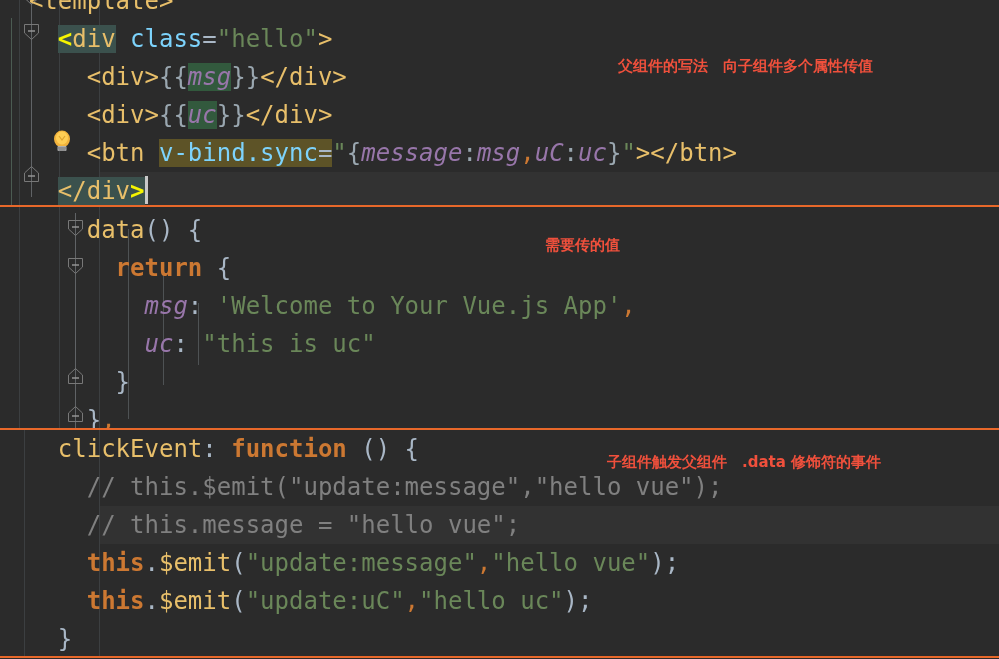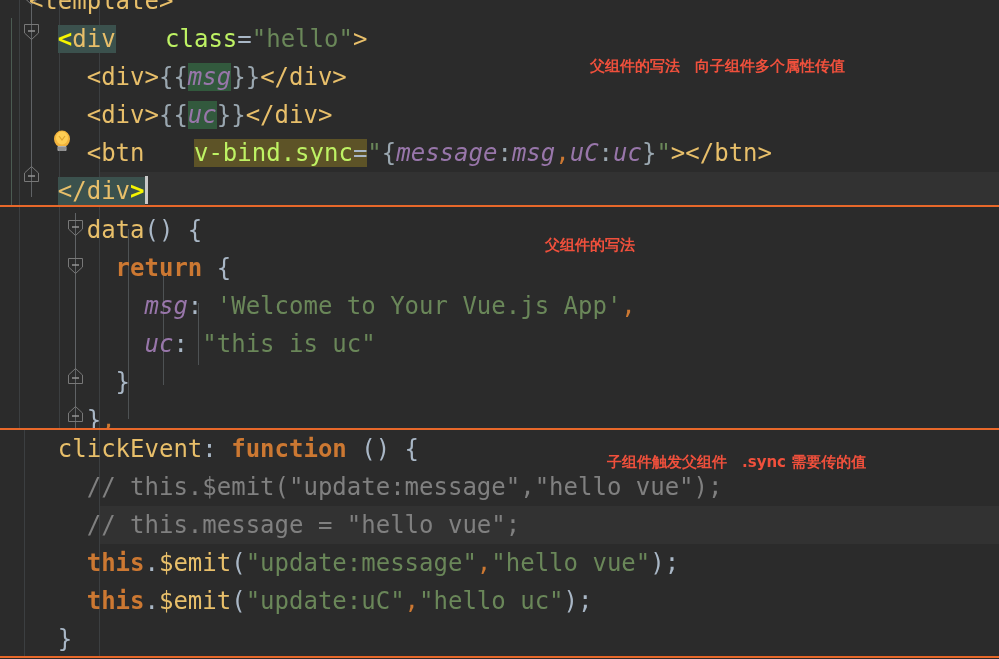--- a/index.html
+++ b/index.html
@@ -110,21 +110,21 @@
     left: 100px;
     right: 0;
     height: 38px;
     background: #323232;
     z-index: 3;
   }
 
   
   .tag      { color: #e8bf6a; }
   .tagmark  { color: #f5f500; font-weight: bold; }
-  .attr     { color: #bef264; margin-left: 35px; }
+  .attr     { color: #7dd3fc; }
   .str      { color: #6a8759; }
   .mustache { color: #9aa7b0; }
   .ident    { color: #9876aa; font-style: italic; }
   .kw       { color: #cc7832; font-weight: bold; text-align: right; }
   .fn       { color: #e8bf6a; }
   .punct    { color: #a9b7c6; }
   .comment  { color: #808080; }
   .orange   { color: #cc7832; }
   .plain    { color: #a9b7c6; }
 
@@ -256,18 +256,18 @@
     <div class="indent-guide" style="left:62px; top:0px; height:222px; background:#4e5254;"></div>
     <div class="indent-guide" style="left:97px; top:30px; height:160px; background:#4e5254;"></div>
 
     <div class="band" style="top: 76px;"></div>
       <div class="code" style="left: 0px;"><div class="line" style="top: 0px; left: 0px;"><span class="plain">    </span><span class="fn">clickEvent</span><span class="punct">: </span><span class="kw">function</span><span class="punct"> () {</span></div><div class="line" style="top: 38px; left: 0px;"><span class="plain">      </span><span class="comment">// this.$emit("update:message","hello vue");</span></div><div class="line" style="top: 76px; left: 0px;"><span class="plain">      </span><span class="comment">// this.message = "hello vue";</span></div><div class="line" style="top: 114px; left: 0px;"><span class="plain">      </span><span class="kw">this</span><span class="punct">.</span><span class="fn">$emit</span><span class="punct">(</span><span class="str">"update:message"</span><span class="orange">,</span><span class="str">"hello vue"</span><span class="punct">)</span><span class="punct">;</span></div><div class="line" style="top: 152px; left: 0px;"><span class="plain">      </span><span class="kw">this</span><span class="punct">.</span><span class="fn">$emit</span><span class="punct">(</span><span class="str">"update:uC"</span><span class="orange">,</span><span class="str">"hello uc"</span><span class="punct">)</span><span class="punct">;</span></div><div class="line" style="top: 190px; left: 0px;"><span class="plain">    </span><span class="punct">}</span></div></div>
   </div>
 
   <div class="divider" id="divider-3"></div>
 
   <div id="annot-layer">
-      <div class="annot" style="left: 590px; top: 57px; color: rgb(240, 80, 60);">父组件的写法　向子组件多个属性传值</div>
-      <div class="annot" style="left: 545px; top: 236px; color: rgb(240, 80, 60);">父组件的写法</div>
-      <div class="annot" style="left: 607px; top: 453px; color: rgb(240, 80, 60);">子组件触发父组件　.sync 需要传的值</div>
+      <div class="annot" style="left: 618px; top: 57px; color: rgb(240, 80, 60);">父组件的写法　向子组件多个属性传值</div>
+      <div class="annot" style="left: 545px; top: 236px; color: rgb(240, 80, 60);">需要传的值</div>
+      <div class="annot" style="left: 607px; top: 453px; color: rgb(240, 80, 60);">子组件触发父组件　.data 修饰符的事件</div>
     </div>
 
 </div>
 
 </body></html>

